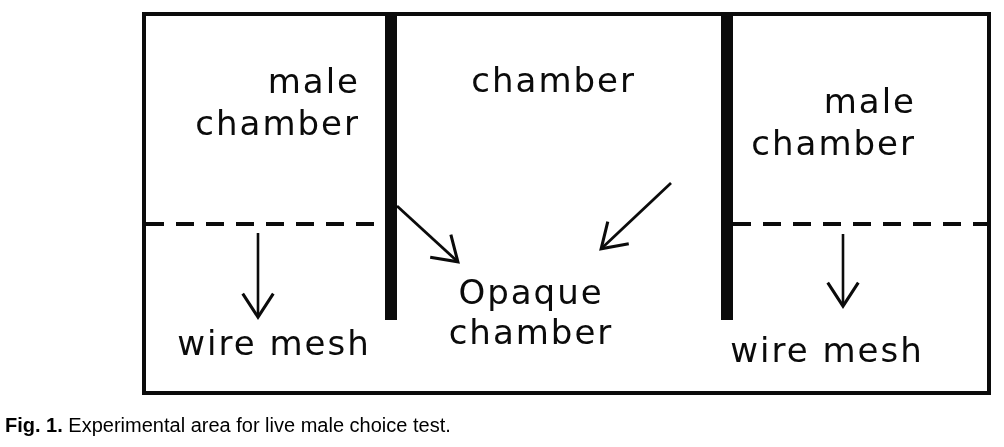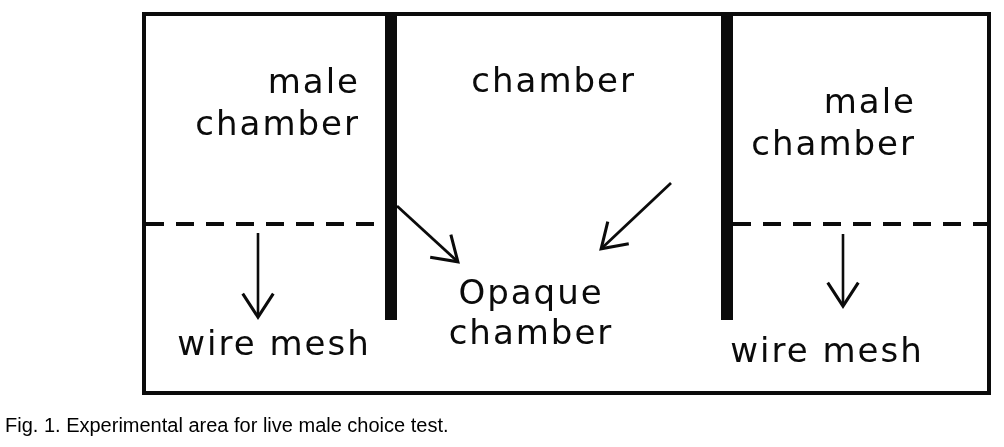--- a/index.html
+++ b/index.html
@@ -76,21 +76,21 @@
   .caption {
     position: absolute;
     left: 5px;
     top: 412px;
     font-family: "Liberation Sans", sans-serif;
     font-size: 20px;
     line-height: 26px;
     color: #000000;
     white-space: nowrap;
   }
-  .caption .fig-label { font-weight: normal; }
+  .caption .fig-label { font-weight: bold; }
 </style>
 </head>
 <body>
 
 <div class="stage">
 
   <div class="outer-rect"></div>
 
   <div class="divider-bar bar-left"></div>
   <div class="divider-bar bar-right"></div>

